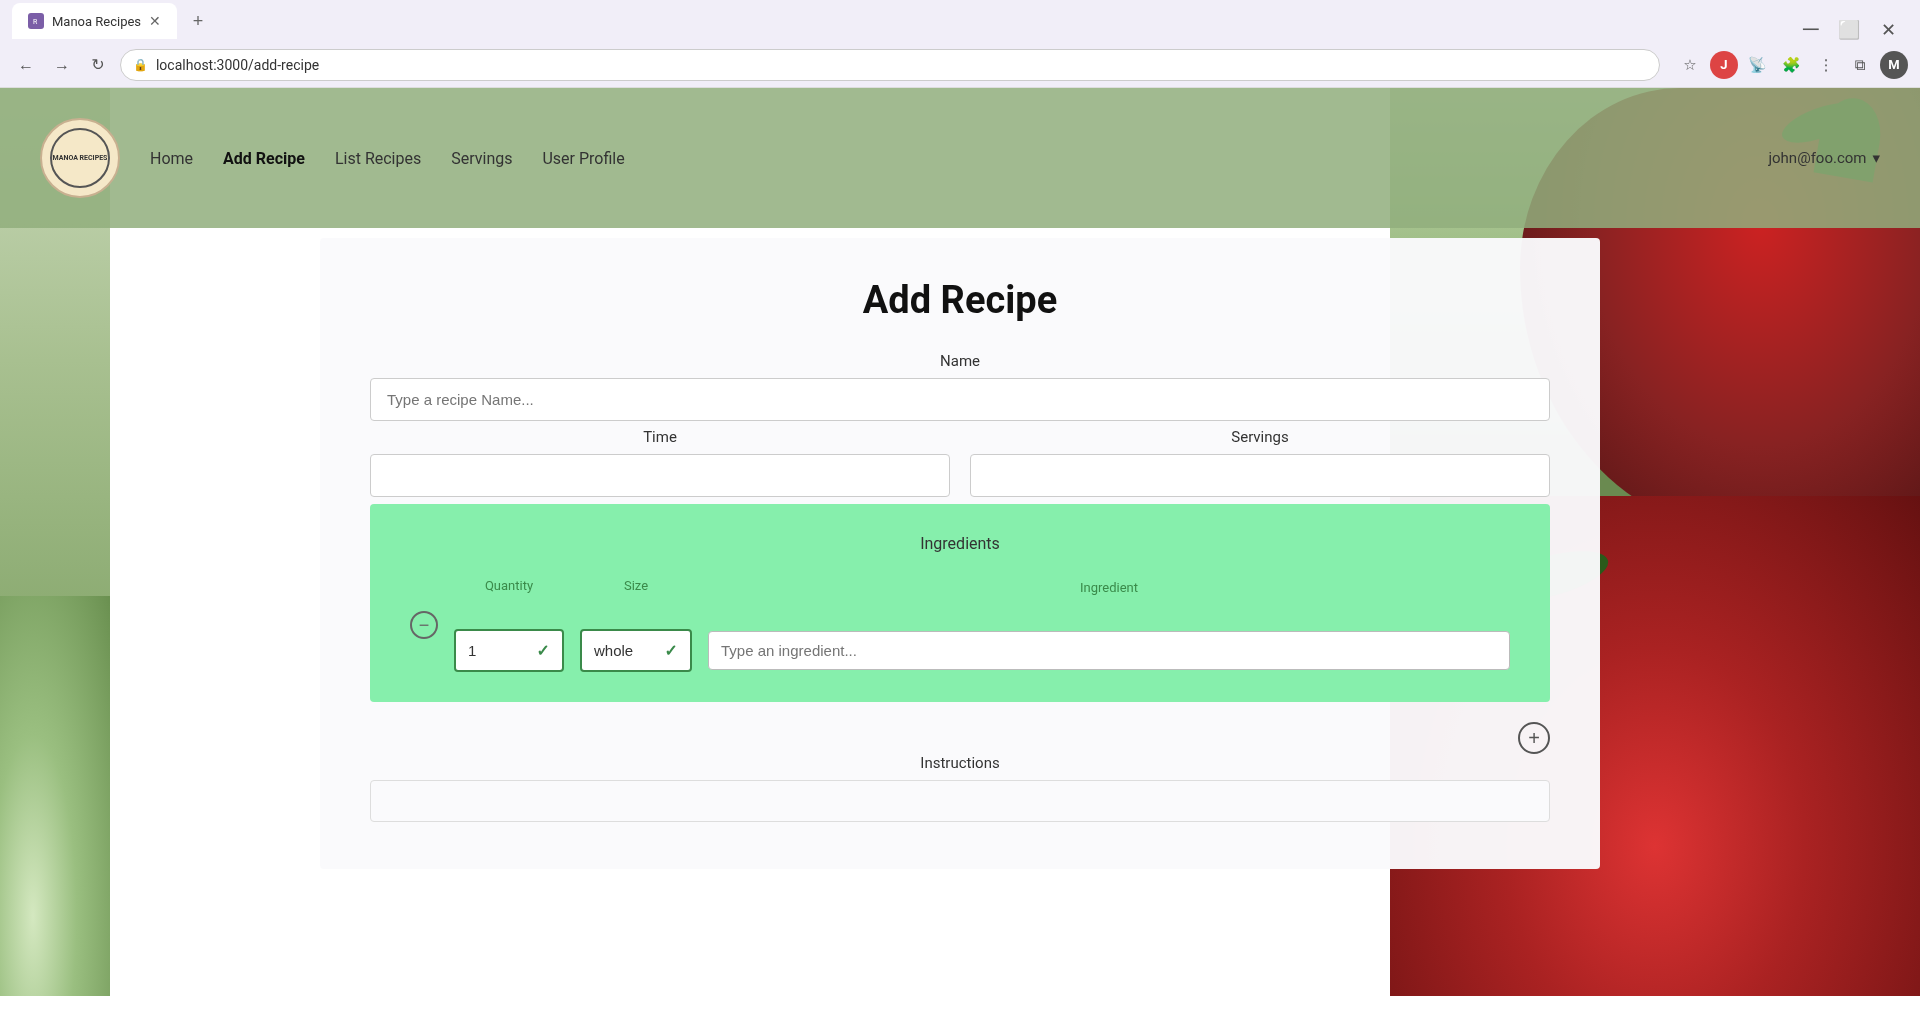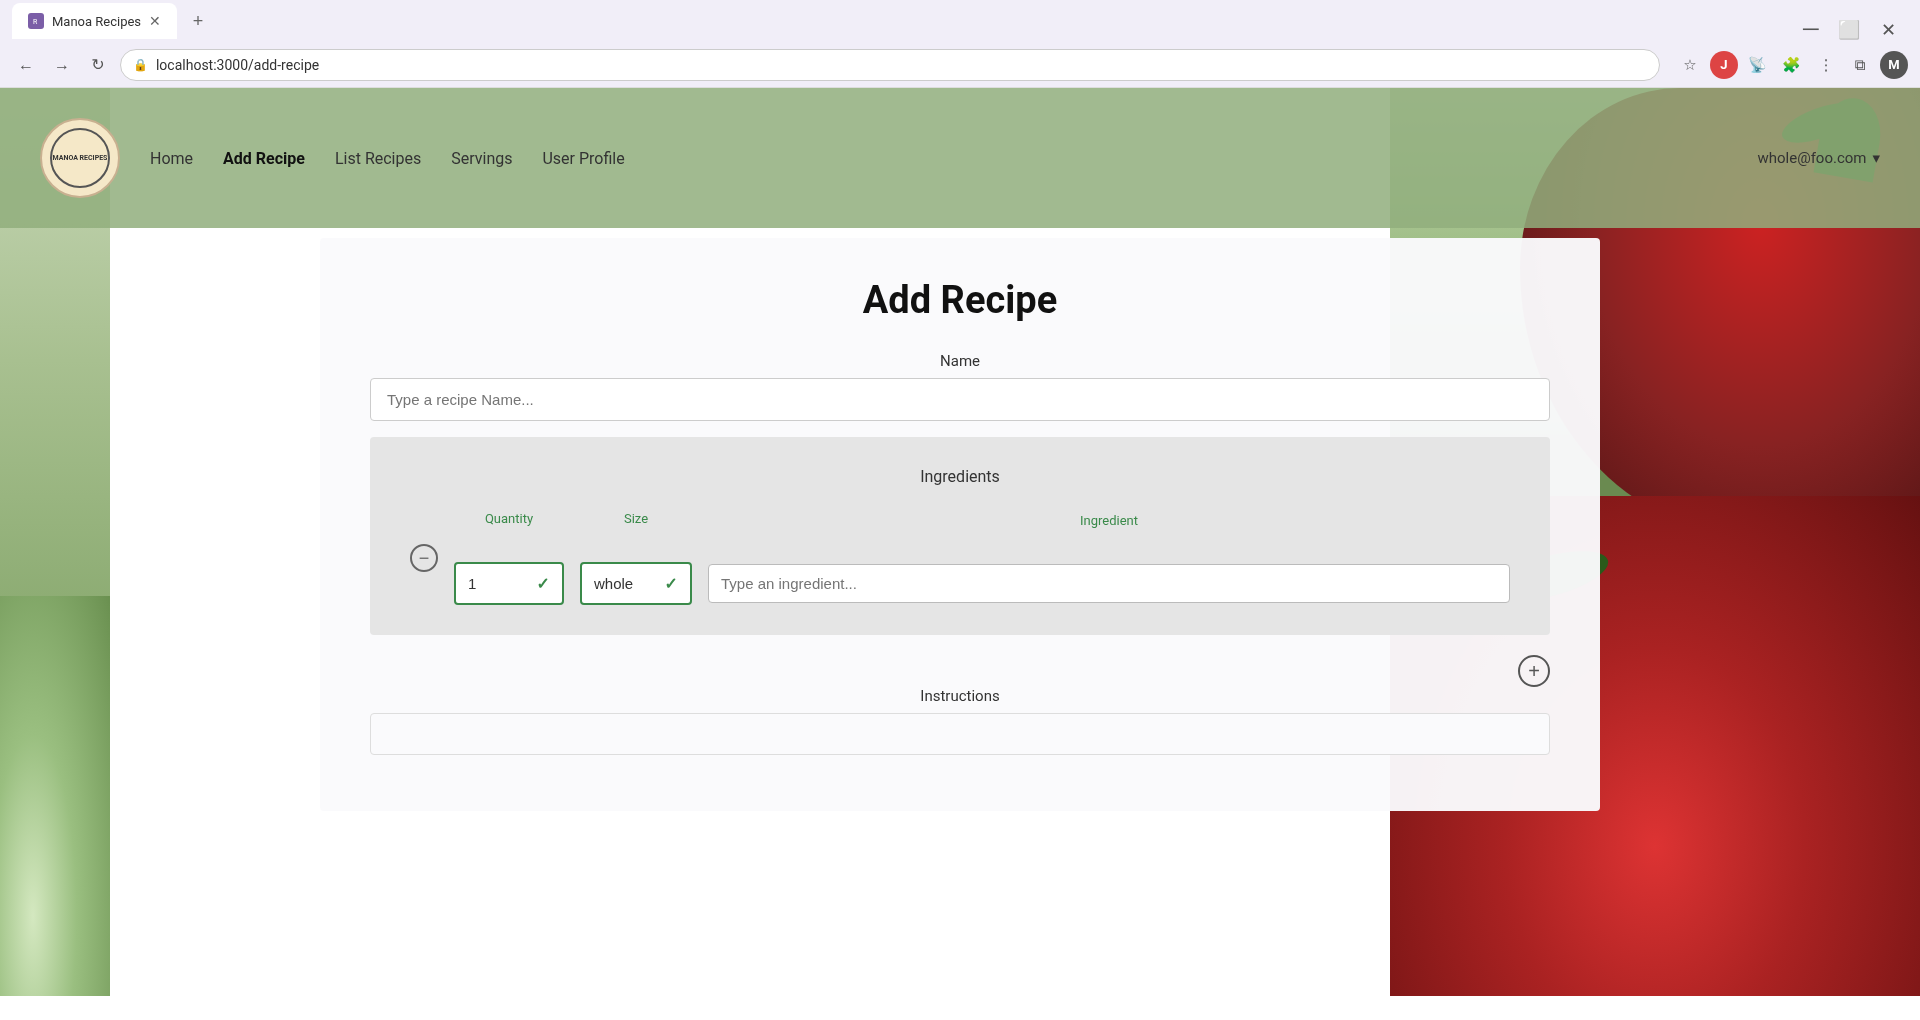--- a/index.html
+++ b/index.html
@@ -245,21 +245,21 @@
 
     .page-title {
       text-align: center;
       font-size: 38px;
       font-weight: 700;
       color: #111;
       margin-bottom: 30px;
     }
 
     .form-group {
-      margin-bottom: 16px;
+      margin-bottom: 7px;
     }
     .form-label {
       display: block;
       text-align: center;
       font-size: 15px;
       color: #333;
       margin-bottom: 8px;
       font-weight: 400;
     }
     .form-input {
@@ -274,21 +274,21 @@
     }
 
     .two-col {
       display: grid;
       grid-template-columns: 1fr 1fr;
       gap: 20px;
     }
 
     
     .ingredients-box {
-      background: #e5e5e5;
+      background: #86efac;
       border-radius: 4px;
       padding: 30px 40px;
       margin-bottom: 20px;
     }
     .ingredients-title {
       text-align: center;
       font-size: 16px;
       color: #333;
       margin-bottom: 25px;
       font-weight: 400;
@@ -481,36 +481,46 @@
         </div>
       </div>
       <div class="nav-links">
         <a class="nav-link">Home</a>
         <a class="nav-link active">Add Recipe</a>
         <a class="nav-link">List Recipes</a>
         <a class="nav-link">Servings</a>
         <a class="nav-link">User Profile</a>
       </div>
       <div class="nav-user">
-        <span>whole@foo.com</span>
+        <span>john@foo.com</span>
         <span>▾</span>
       </div>
     </nav>
 
     <div class="content-area">
       <div class="main-content">
 
         <h1 class="page-title">Add Recipe</h1>
 
         <div class="form-group">
           <label class="form-label">Name</label>
           <input class="form-input" type="text" placeholder="Type a recipe Name..." style="">
         </div>
 
 
+        <div class="two-col">
+          <div class="form-group">
+            <label class="form-label">Time</label>
+            <input class="form-input" type="text" style="color: rgb(51, 51, 51);">
+          </div>
+          <div class="form-group">
+            <label class="form-label">Servings</label>
+            <input class="form-input" type="text" style="color: rgb(51, 51, 51);">
+          </div>
+        </div>
 
         <div class="ingredients-box">
           <div class="ingredients-title">Ingredients</div>
 
           <div class="ingredient-row">
 
             <button class="remove-btn">
               <span>−</span>
             </button>
 

